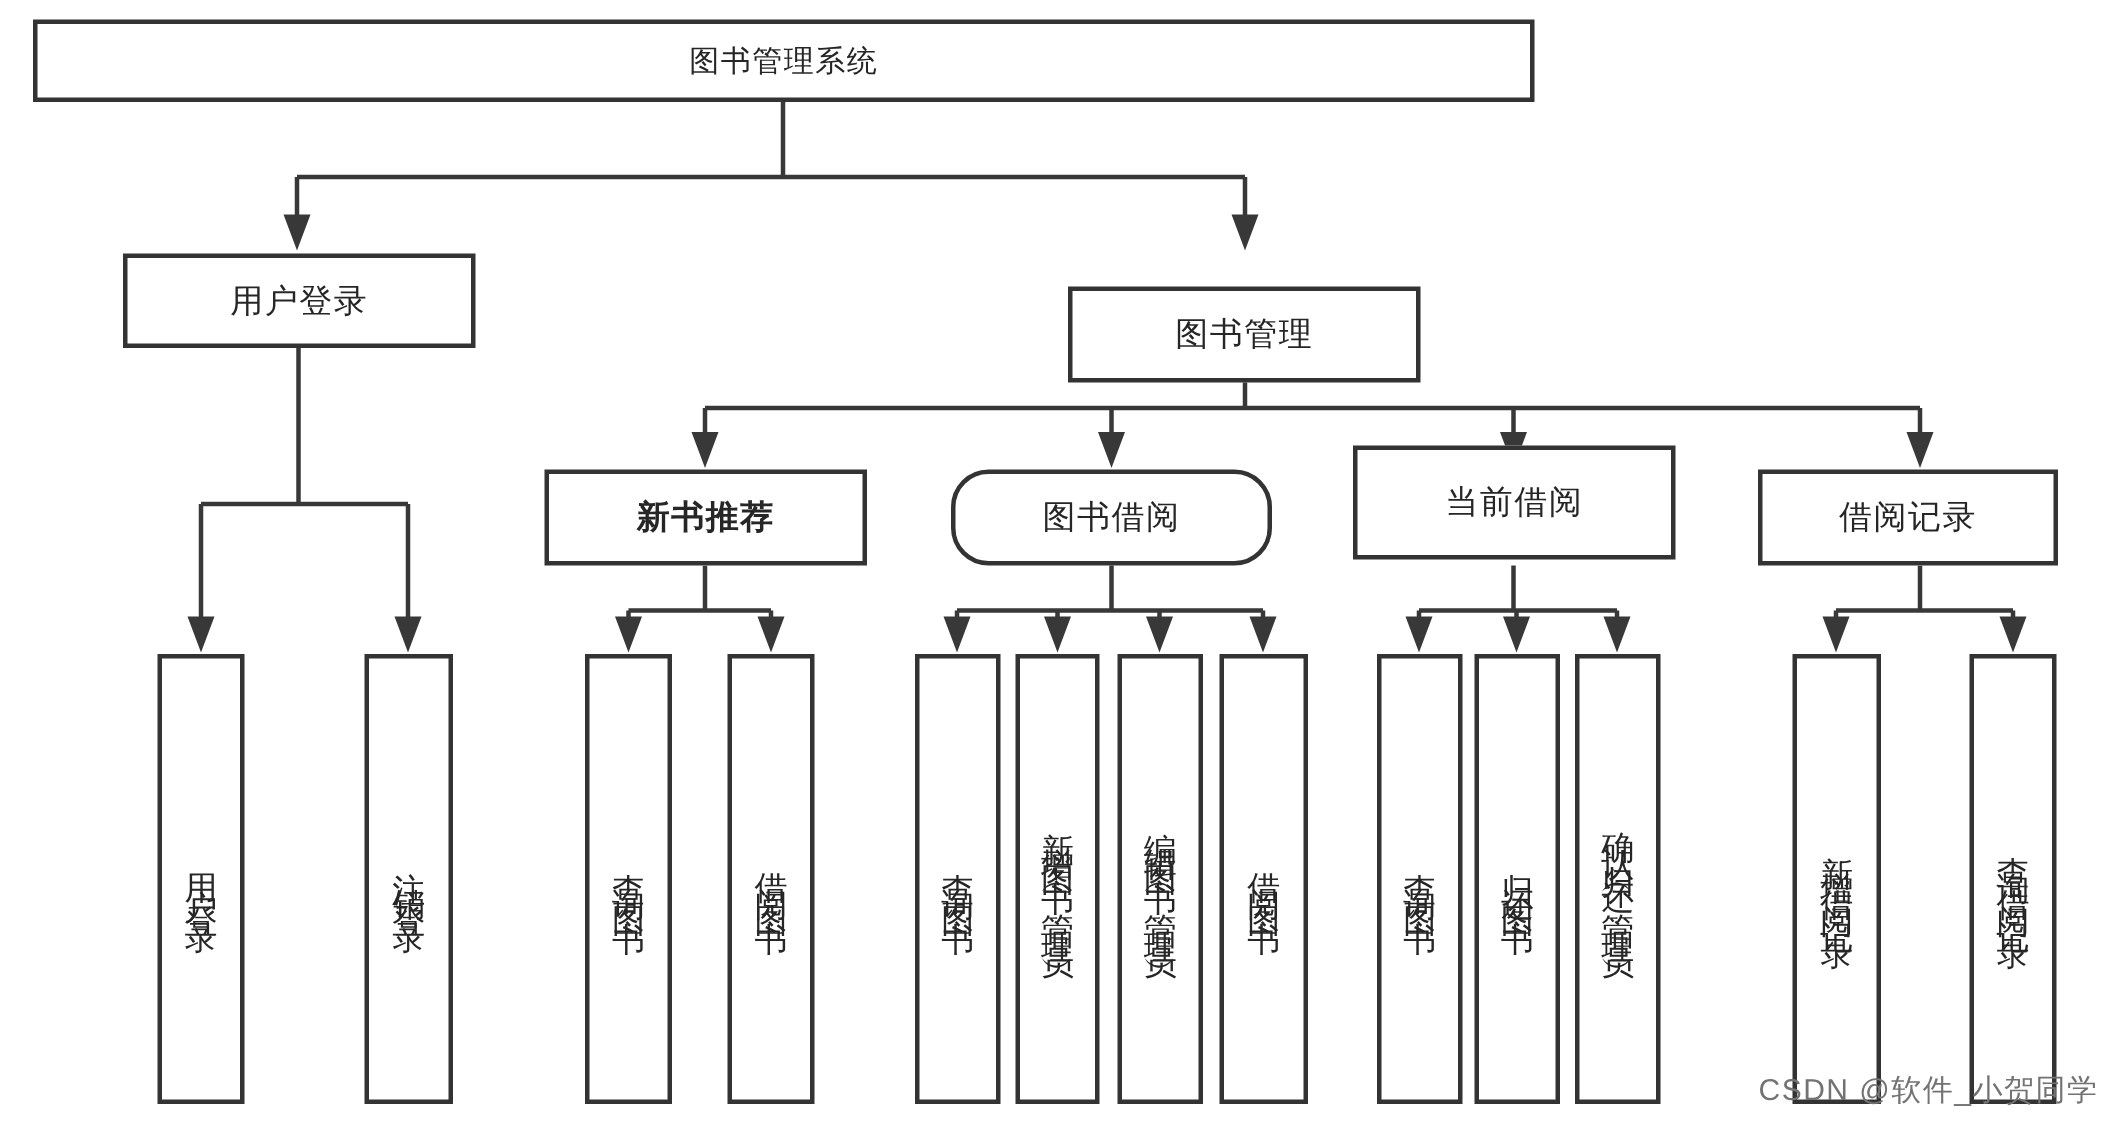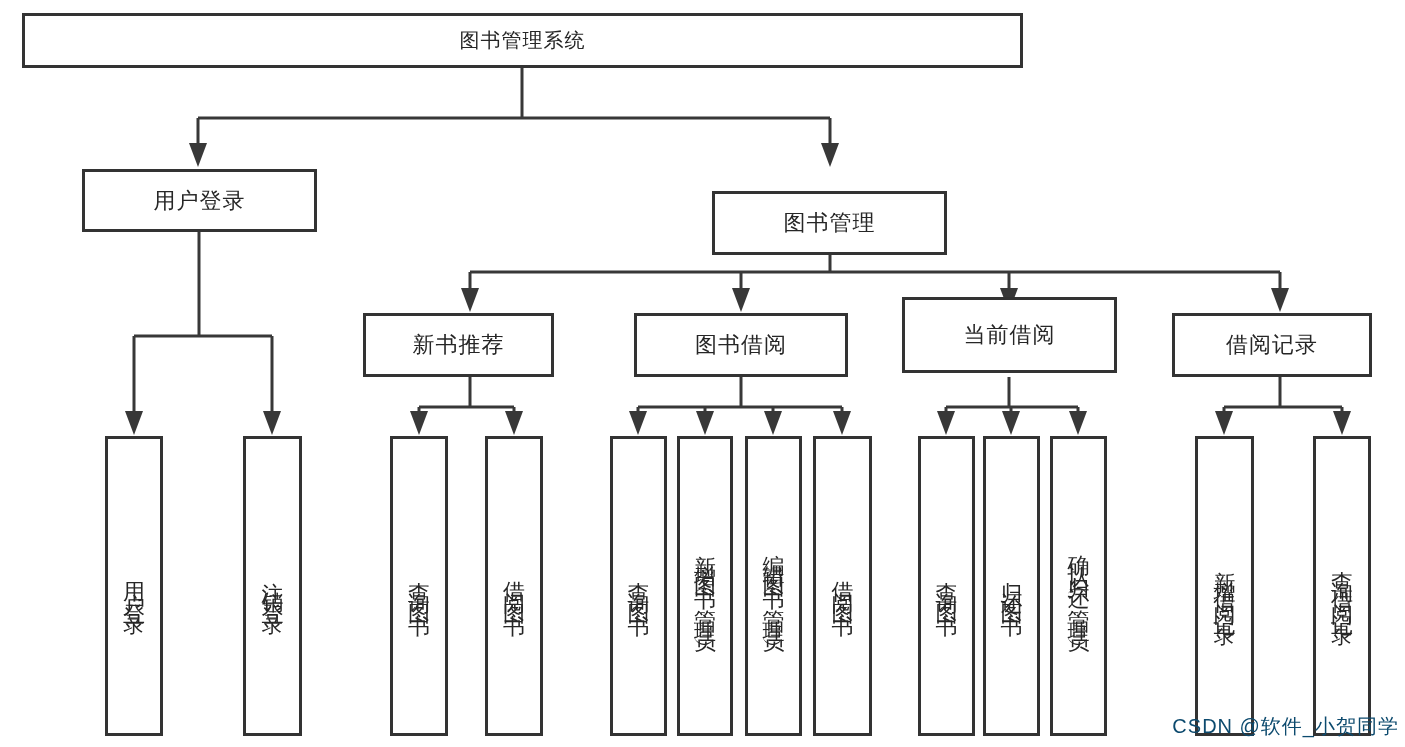--- a/index.html
+++ b/index.html
@@ -36,21 +36,21 @@
     text-orientation: mixed;
     letter-spacing: 11px;
     line-height: 1;
     color: #262626;
   }
   .watermark {
     position: absolute;
     right: 6px;
     bottom: 7px;
     font-size: 20px;
-    color: #0c4a6e;
+    color: #737373;
     letter-spacing: 1px;
     z-index: 3;
     white-space: nowrap;
   }
 </style>
 </head>
 <body>
 
 <div class="canvas">
 
@@ -110,22 +110,22 @@
       <polygon points="1215,411 1233,411 1224,435"></polygon>
       <polygon points="1333,411 1351,411 1342,435"></polygon>
     </g>
   </svg>
 
   <div class="node node-root" style="left:22px; top:13px; width:1001px; height:55px;">图书管理系统</div>
 
   <div class="node node-branch" style="left:82px; top:169px; width:235px; height:63px;">用户登录</div>
   <div class="node node-branch" style="left:712px; top:168px; width:235px; height:64px;margin-top:23px;">图书管理</div>
 
-  <div class="node node-branch" style="left:363px; top:313px; width:191px; height:64px;">新书推荐</div>
-  <div class="node node-branch" style="left:634px; top:313px; width:214px; height:64px;">图书借阅</div>
+  <div class="node node-branch" style="left:363px; top:313px; width:215px; height:64px;font-weight:bold;">新书推荐</div>
+  <div class="node node-branch" style="left:634px; top:313px; width:214px; height:64px;border-radius:25px;">图书借阅</div>
   <div class="node node-branch" style="left:902px; top:297px; width:215px; height:76px;">当前借阅</div>
   <div class="node node-branch" style="left:1172px; top:313px; width:200px; height:64px;">借阅记录</div>
 
   <div class="node node-leaf" style="left:105px; top:436px; width:58px; height:300px;">
     <span class="vtext">用户登录</span>
   </div>
   <div class="node node-leaf" style="left:243px; top:436px; width:59px; height:300px;">
     <span class="vtext">注销登录</span>
   </div>
 

